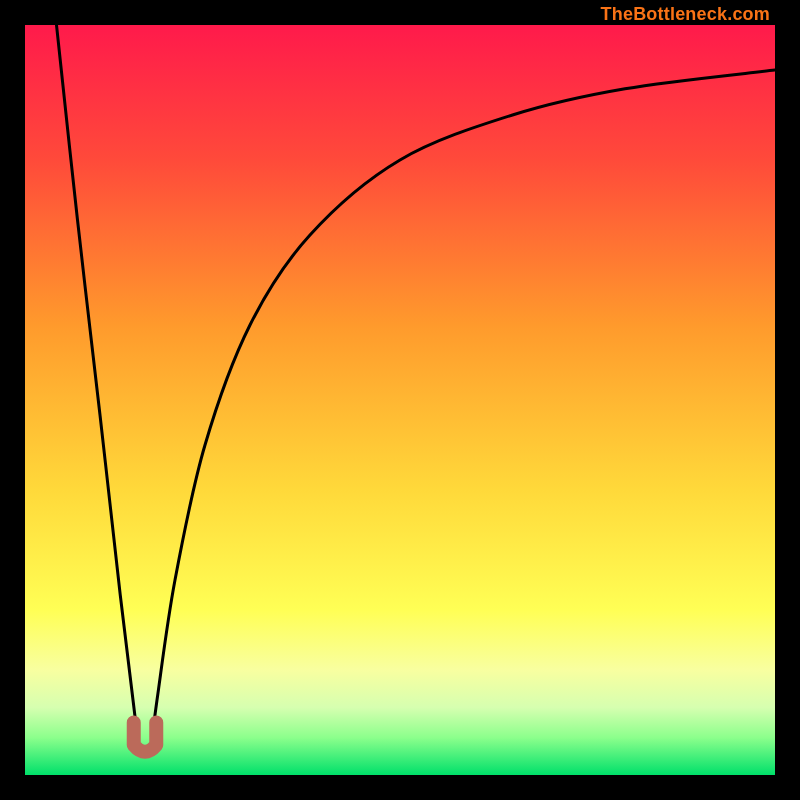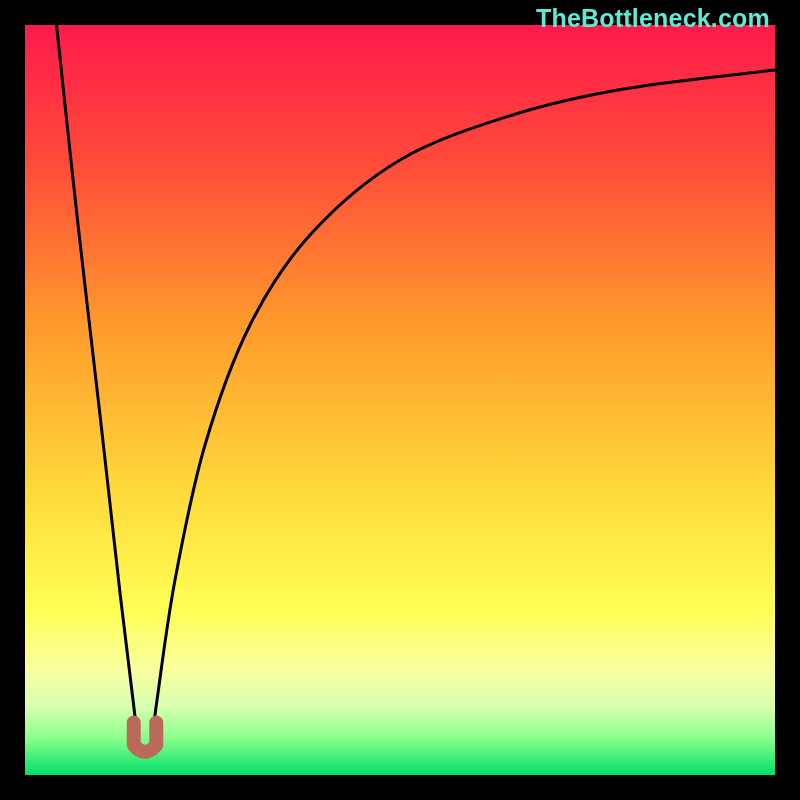--- a/index.html
+++ b/index.html
@@ -28,23 +28,23 @@
   }
   .gradient {
     position: absolute;
     left: 0; top: 0; right: 0; bottom: 0;
   }
   .watermark {
     position: absolute;
     top: 4px;
     right: 30px;
     font-family: Arial, Helvetica, sans-serif;
-    font-size: 25px;
+    font-size: 18px;
     font-weight: 600;
-    color: #5eead4;
+    color: #f97316;
     letter-spacing: 0.2px;
   }
   svg.curve {
     position: absolute;
     left: 0; top: 0;
   }
 </style>
 </head>
 <body>
 

